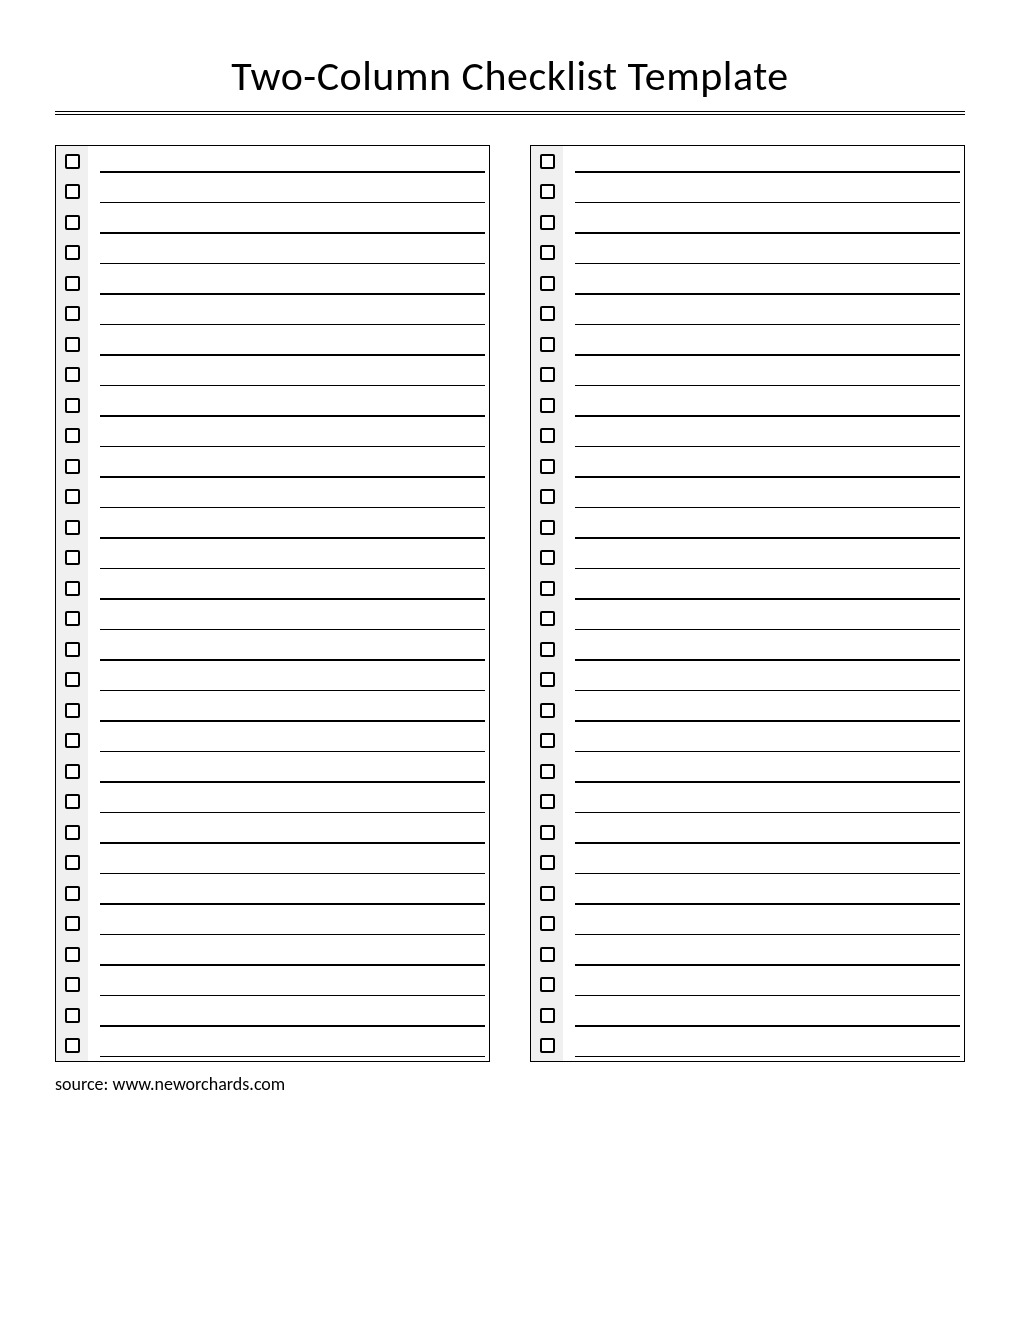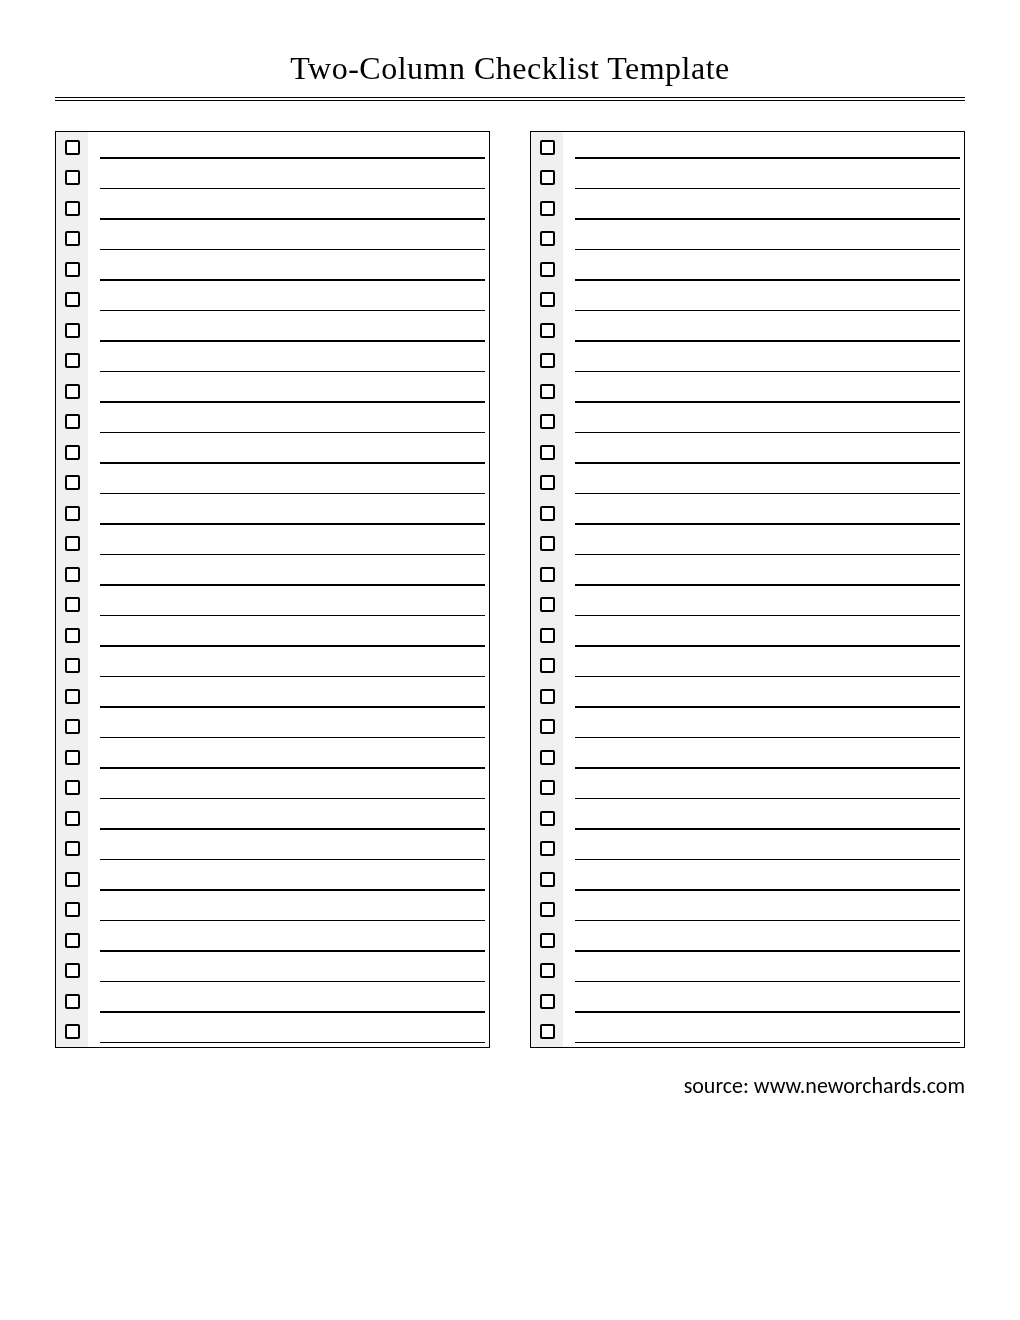--- a/index.html
+++ b/index.html
@@ -9,26 +9,25 @@
     }
     body {
       width: 1020px;
       height: 1320px;
       background: #ffffff;
       font-family: Calibri, Arial, sans-serif;
       padding: 50px 55px;
     }
     .page-title {
       text-align: center;
-      font-size: 32px;
+      font-size: 42px;
       font-weight: 400;
       color: #000000;
       margin-bottom: 10px;
       letter-spacing: 0.5px;
-      font-family: Liberation Serif, serif;
     }
     .title-underline {
       border-top: 1px solid #000;
       border-bottom: 1px solid #000;
       height: 4px;
       margin-bottom: 30px;
     }
     .columns-container {
       display: flex;
       gap: 40px;
@@ -68,24 +67,23 @@
     .line-cell::after {
       content: "";
       position: absolute;
       bottom: 4px;
       left: 12px;
       right: 4px;
       height: 1.5px;
       background: #000;
     }
     .source-text {
-      margin-top: 24px;
-      font-size: 22px;
+      margin-top: 11px;
+      font-size: 18px;
       color: #000;
-      text-align: right;
     }
   </style>
 </head>
 <body>
 
 <h1 class="page-title">Two-Column Checklist Template</h1>
 <div class="title-underline"></div>
 
 <div class="columns-container">
   <div class="checklist-column" id="col-0">

